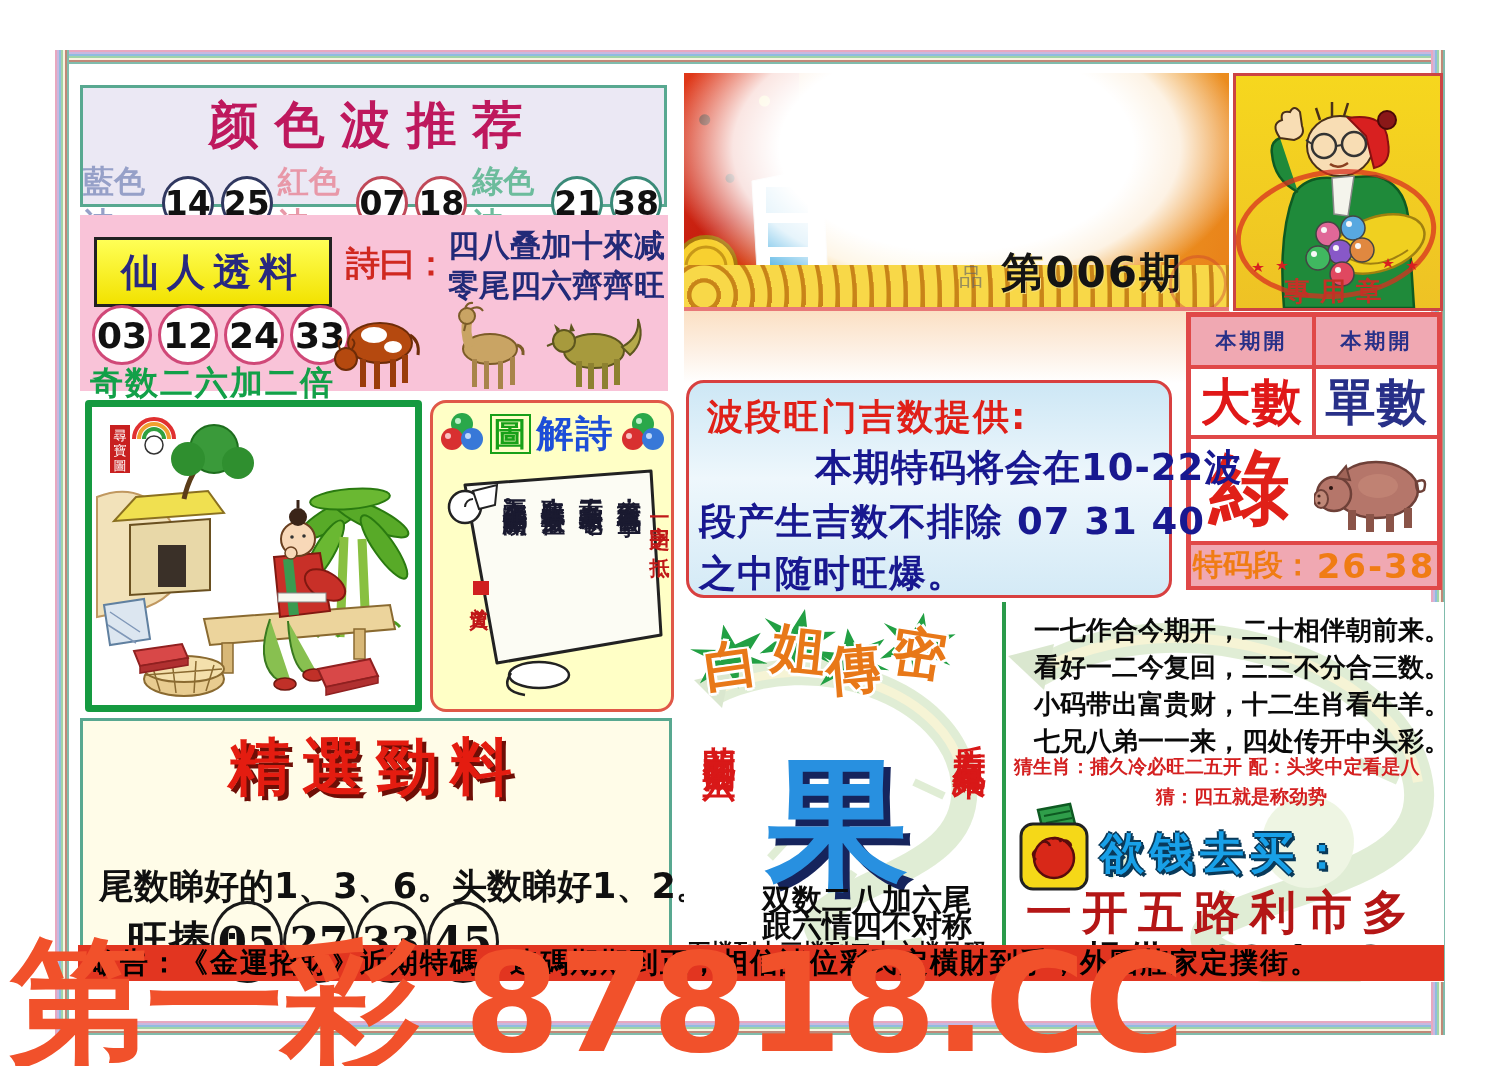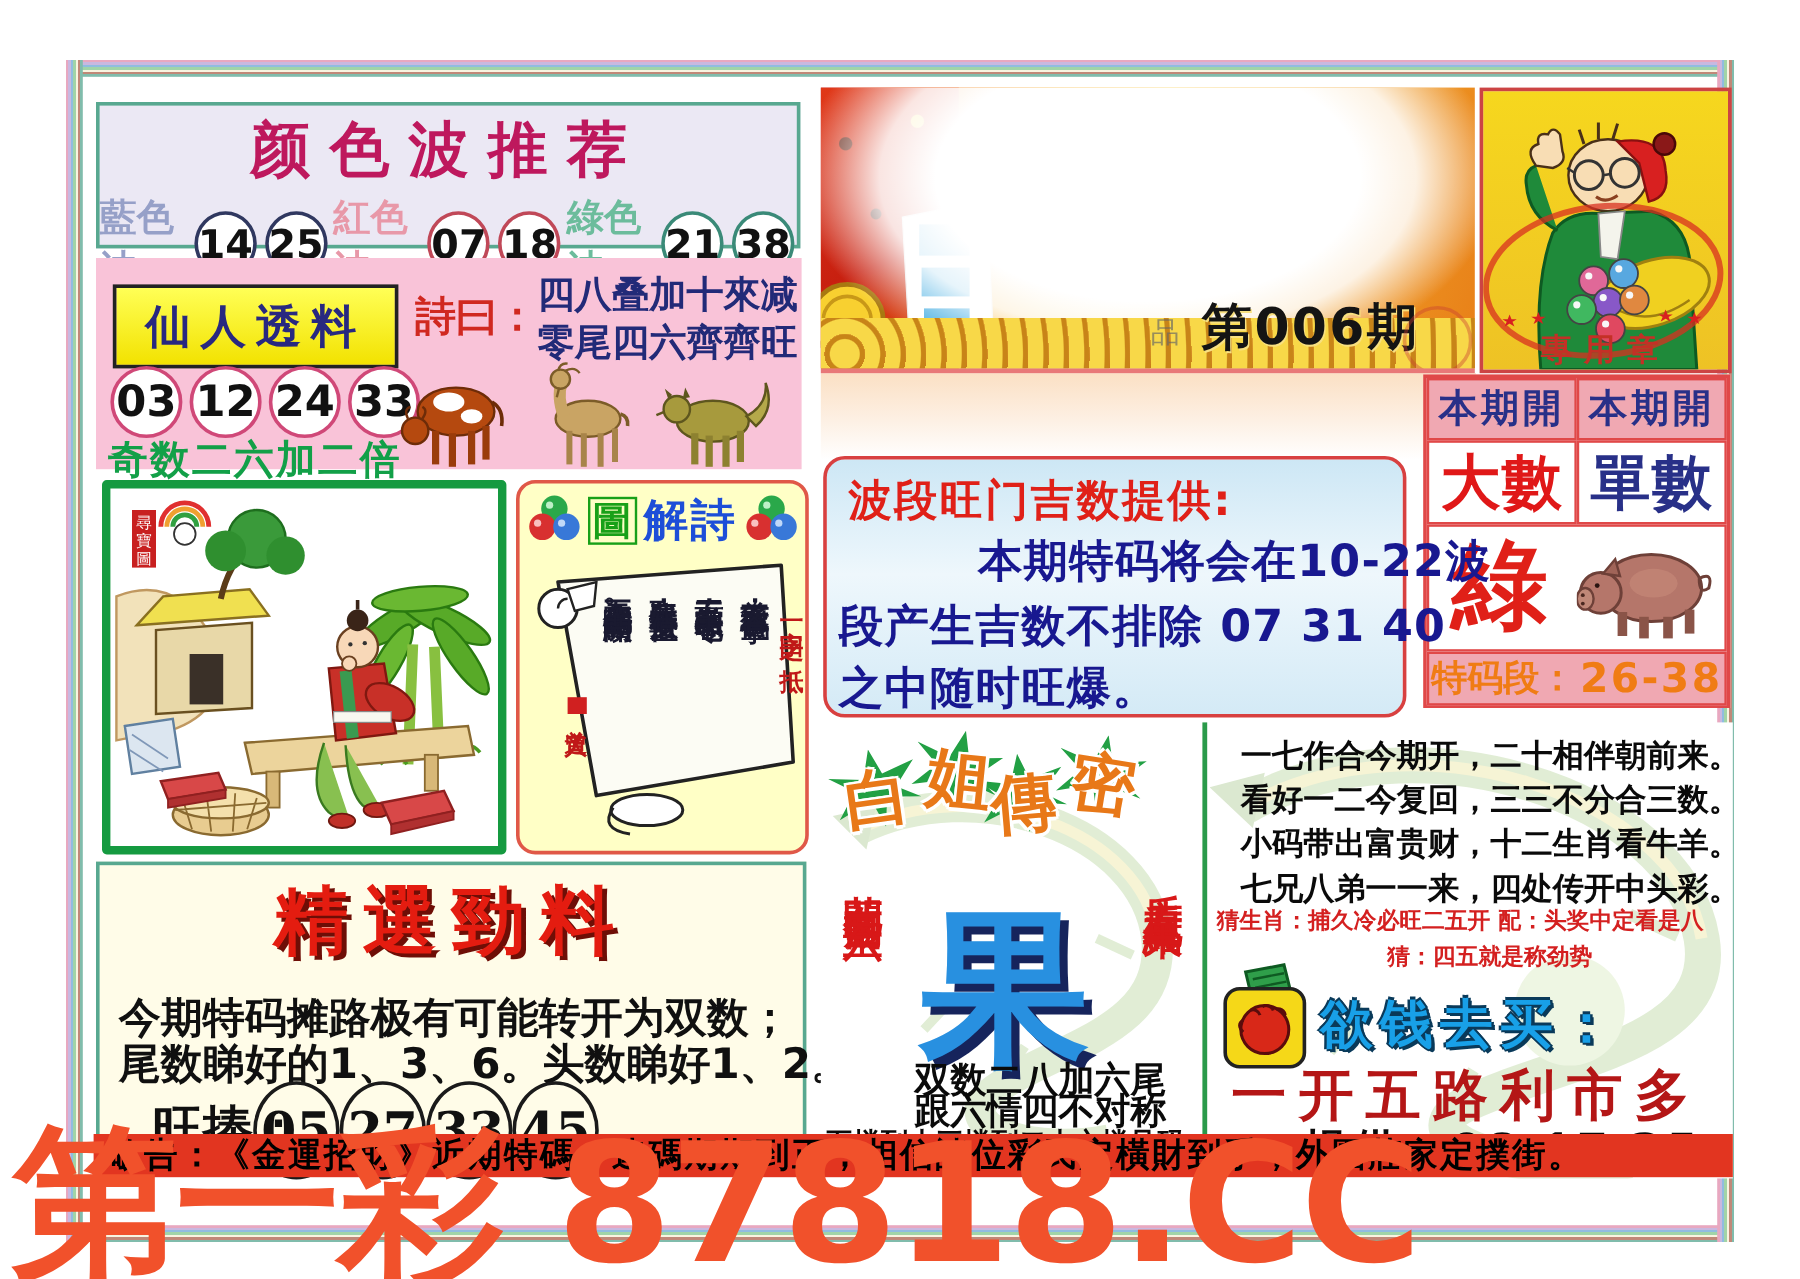--- a/index.html
+++ b/index.html
@@ -75,21 +75,21 @@
   .ban-stamp{position:absolute;right:2px;bottom:-6px;width:52px;height:52px;border:3px solid rgba(200,60,50,.4);border-radius:50%;}
   .wash{left:684px;top:311px;width:546px;height:72px;background:linear-gradient(180deg,#fbe0c4,#fdf0e4 55%,rgba(255,255,255,0));z-index:1;}
   
   .cart{left:1233px;top:73px;width:210px;height:238px;background:linear-gradient(180deg,#f6d71e,#eec225);border:3px solid #cc4444;overflow:hidden;}
   .cart-stamp-txt{position:absolute;left:0;width:100%;top:198px;text-align:center;font-size:26px;font-weight:bold;color:#c43026;letter-spacing:10px;}
   
   .rtab{left:1186px;top:312px;width:256px;height:278px;border:3px solid #e04848;background:#fff;display:flex;flex-direction:column;}
   .rt-row{display:flex;flex:0 0 auto;}
   .rt-cell{flex:1;display:flex;align-items:center;justify-content:center;box-sizing:border-box;}
   .rt-head{height:52px;}
-  .rt-head .rt-cell{background:#f0a8b2;font-size:32px;font-weight:900;color:#283088;letter-spacing:3px;border:2px solid #e04848;}
+  .rt-head .rt-cell{background:#f0a8b2;font-size:21px;font-weight:900;color:#283088;letter-spacing:3px;border:2px solid #e04848;}
   .rt-bigrow{height:70px;}
   .rt-bigrow .rt-cell{border:2px solid #e04848;font-size:50px;font-weight:900;letter-spacing:1px;}
   .rt-da{color:#e01818;} .rt-dan{color:#283088;}
   .rt-mid{height:102px;border:2px solid #e04848;display:flex;}
   .rt-green{flex:1;display:flex;align-items:center;justify-content:center;font-size:80px;font-weight:900;color:#e02018;}
   .rt-pig{flex:1.1;display:flex;align-items:center;justify-content:center;}
   .rt-foot{height:48px;background:#f0a8b2;border:2px solid #e04848;display:flex;align-items:center;justify-content:center;
            font-size:30px;font-weight:900;color:#f07c14;}
   .rt-range{font-size:34px;margin-left:4px;letter-spacing:2px;}
   
@@ -309,21 +309,20 @@
       <div class="tjs-col">三五當頭和七零，</div>
       <div class="tjs-col">取代三零雙數值，</div>
       <div class="tjs-col">五零代碼斷續開。</div>
       <div class="tjs-col tjs-sign">曾道人</div>
     </div>
     <div class="tjs-sq"></div>
   </div>
 
   <div class="box jx">
     <div class="jx-title">精選勁料</div>
-    <div class="jx-line jx-l1">今期特码摊路极有可能转开为双数；</div>
     <div class="jx-line jx-l2">尾数睇好的1、3、6。头数睇好1、2。</div>
     <div class="jx-wang">旺捧：</div>
     <div class="jx-nums">
       <span class="jx-ell">05</span>
       <span class="jx-ell">27</span>
       <span class="jx-ell">33</span>
       <span class="jx-ell">45</span>
     </div>
   </div>
 

